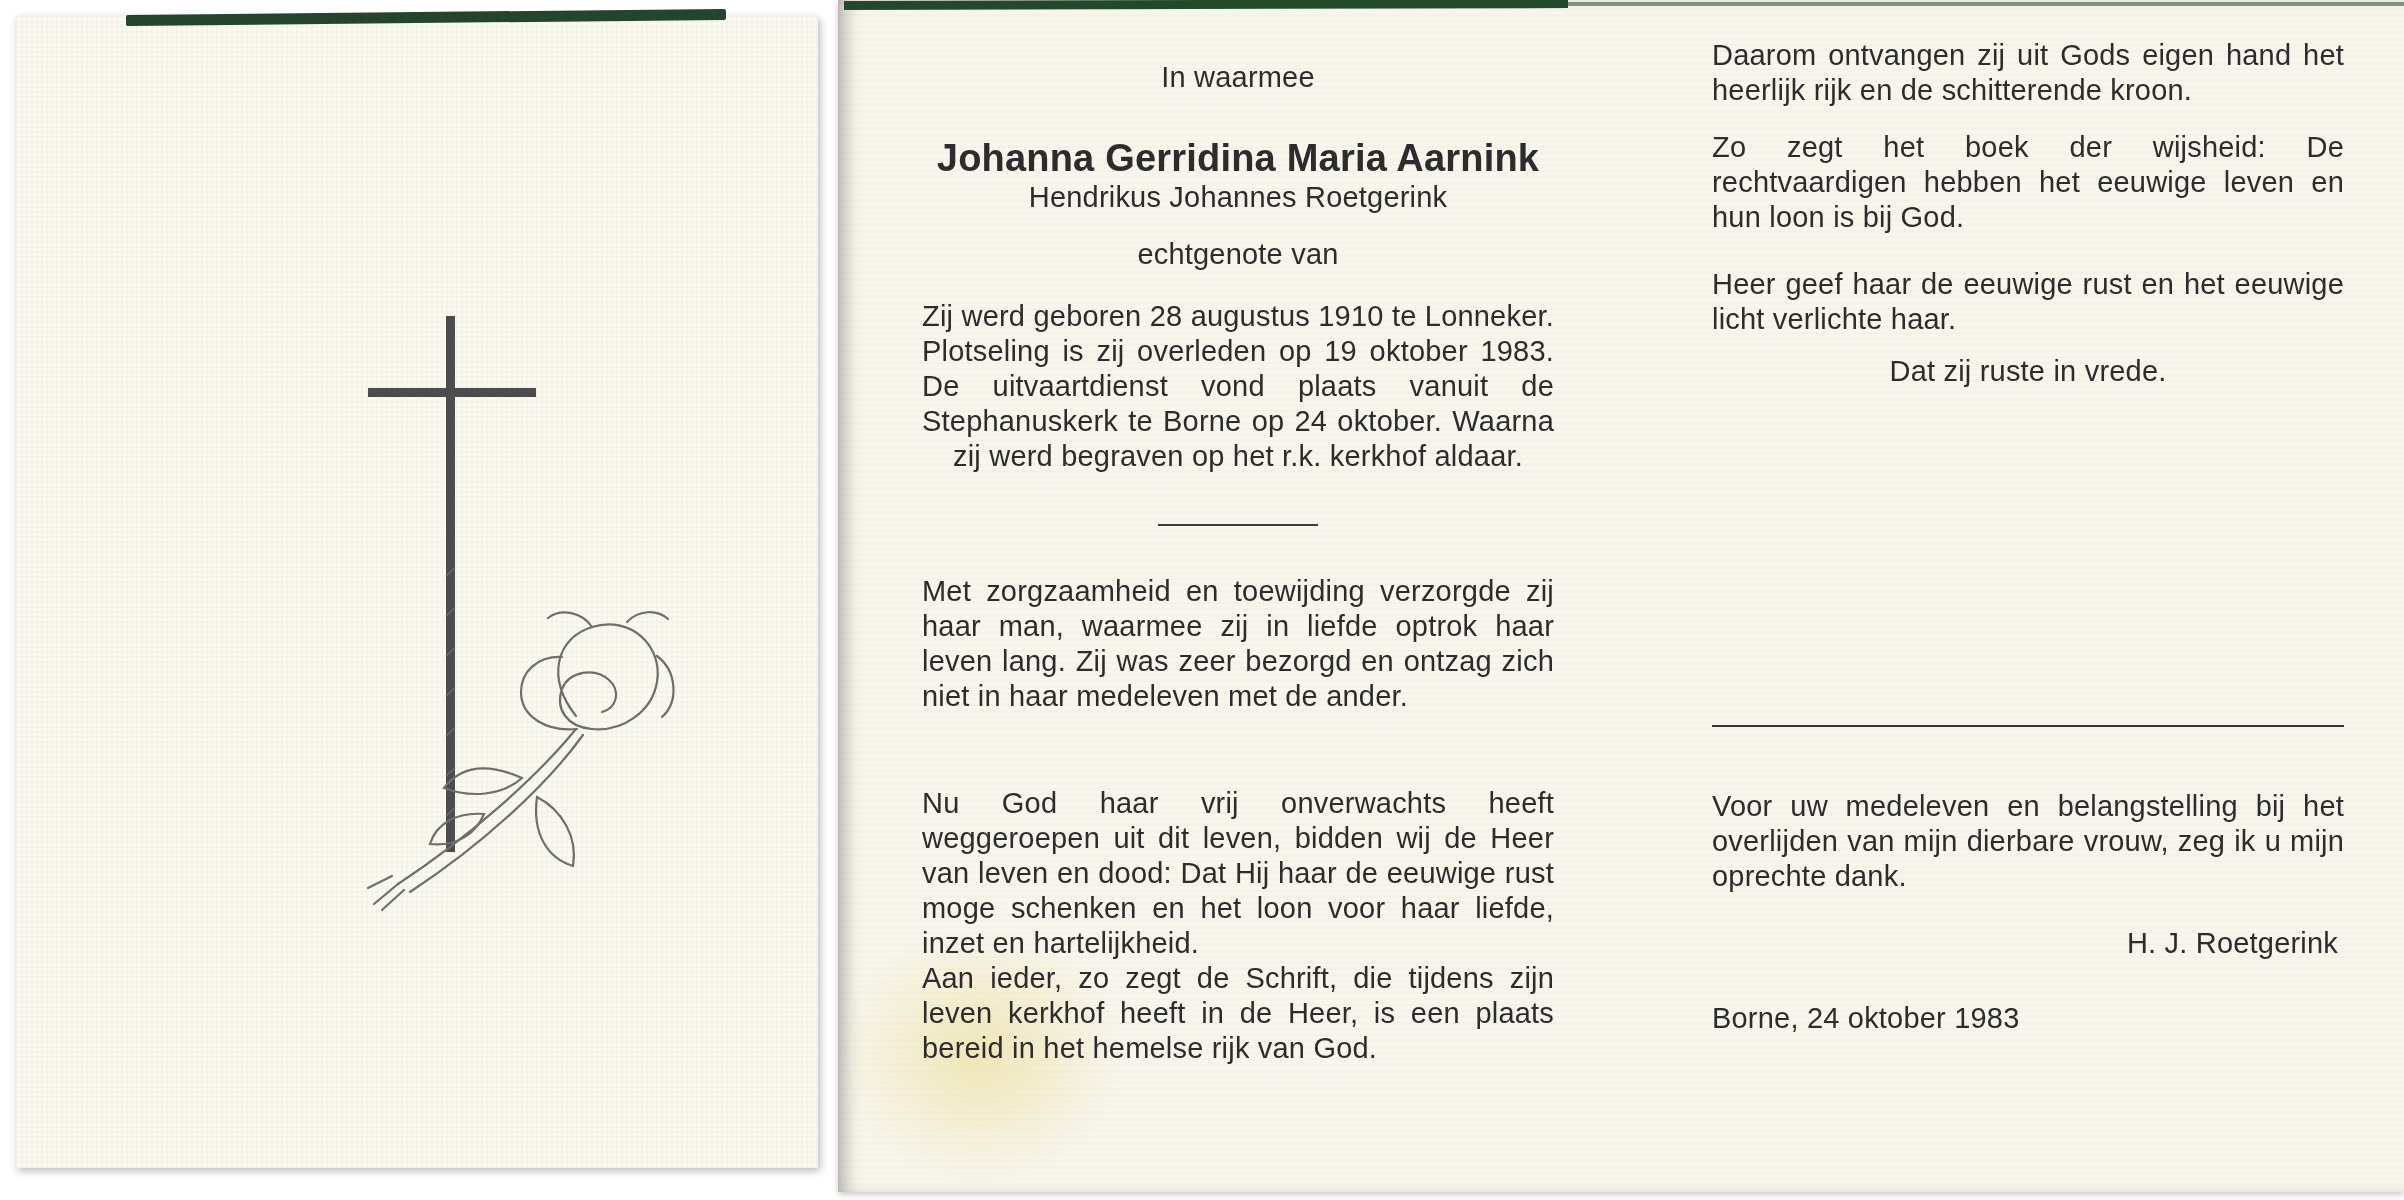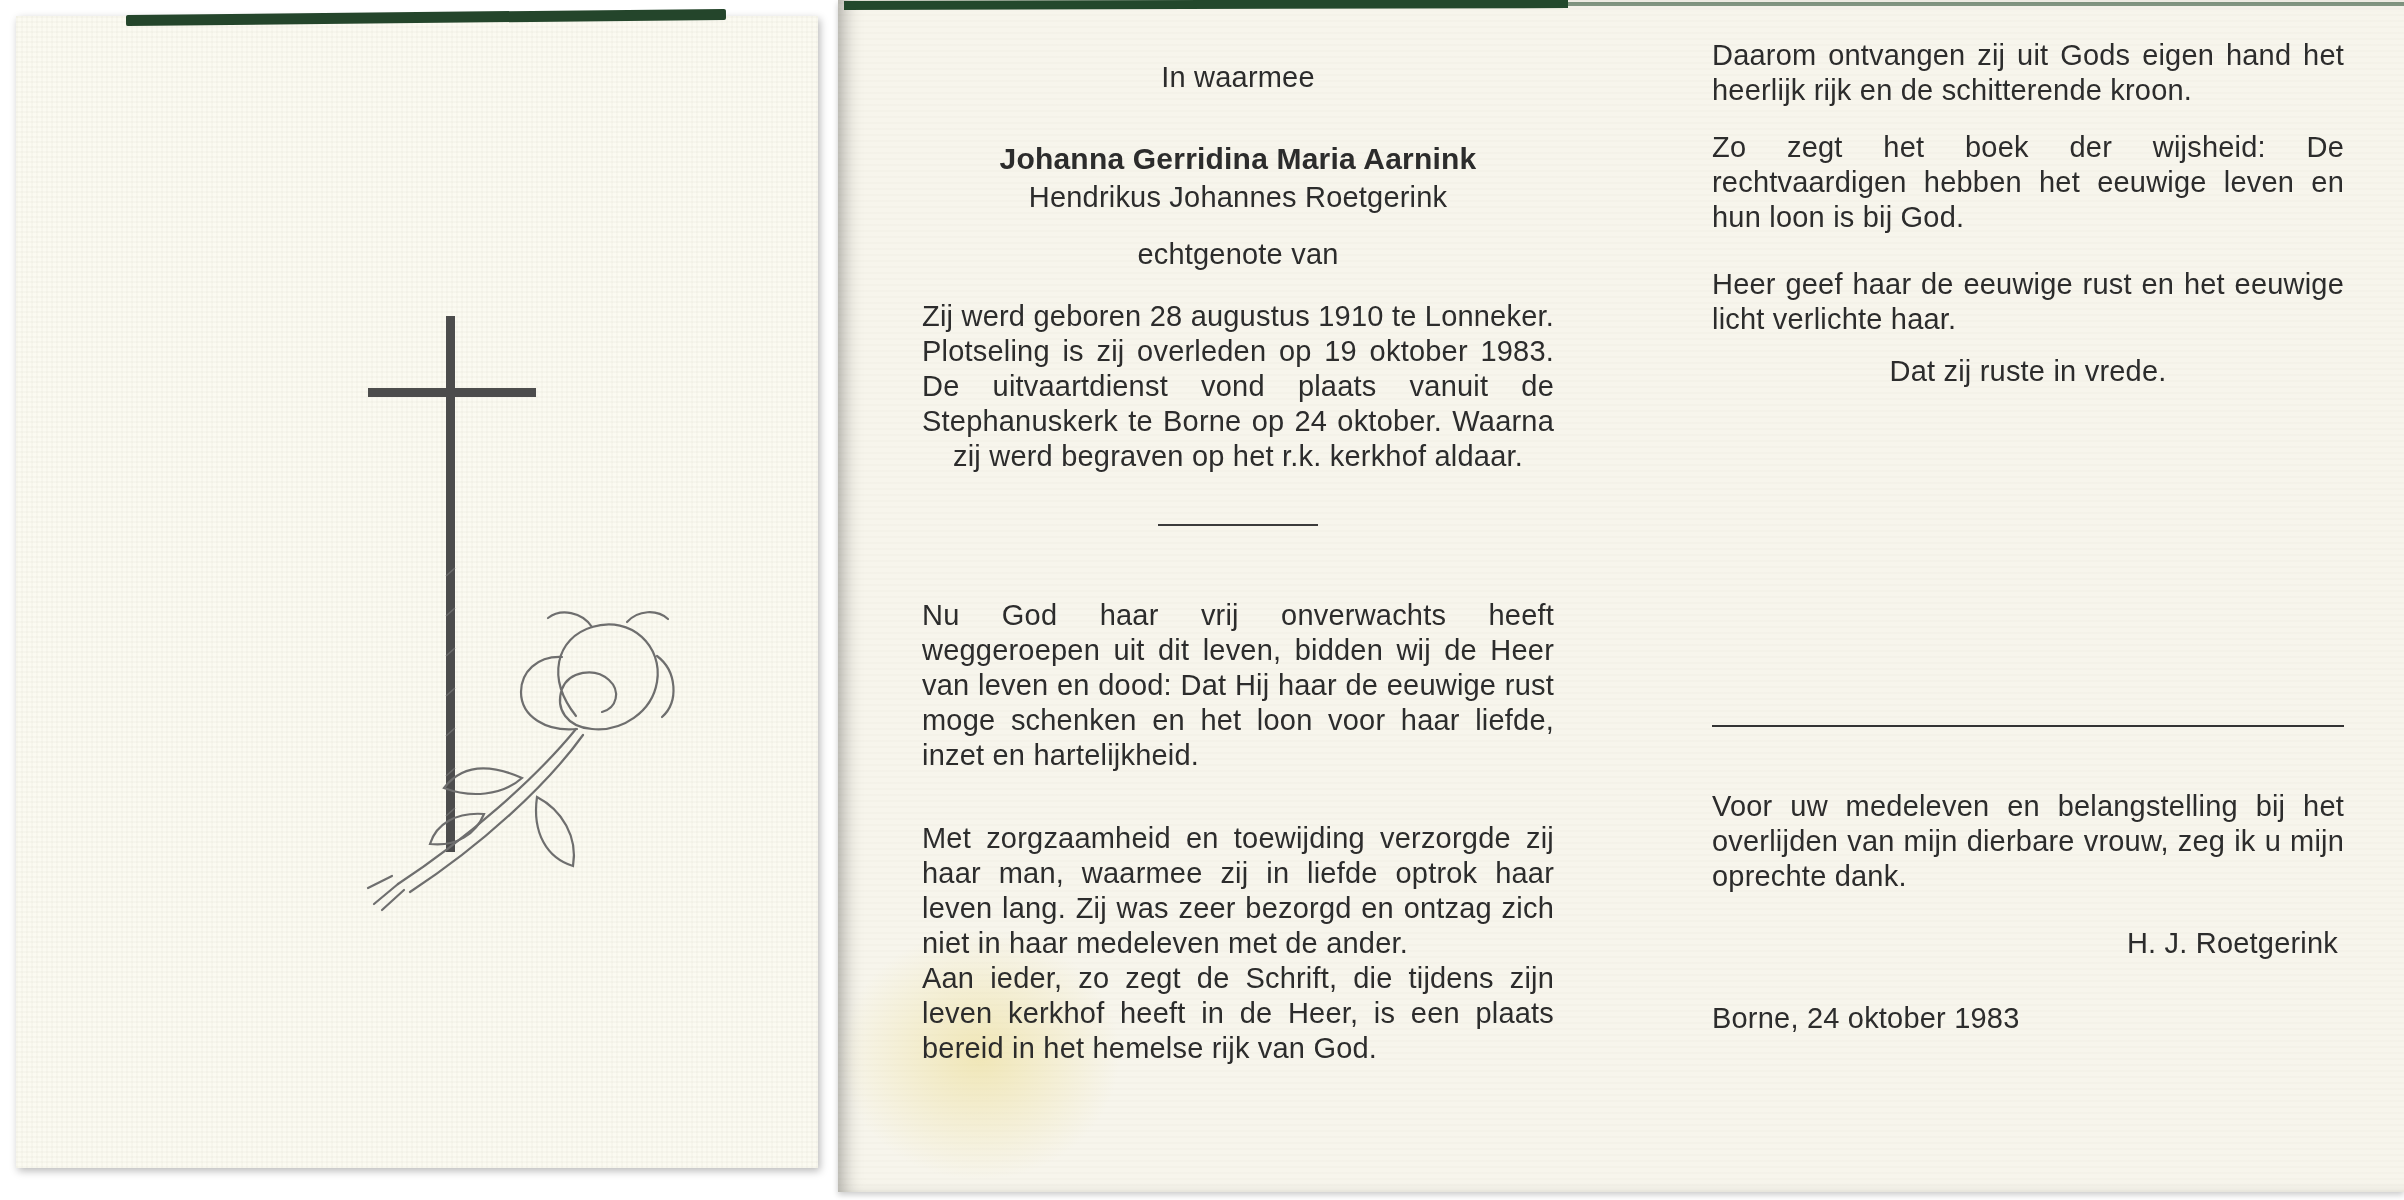--- a/index.html
+++ b/index.html
@@ -61,21 +61,21 @@
     color:#2c2c2c;
   }
   #col-middle{left:84px;top:38px;}
   #col-right{left:874px;top:38px;}
 
   .center{text-align:center;}
   .just{text-align:justify;text-justify:inter-word;margin:0;}
   .just-last-center{text-align:justify;text-justify:inter-word;text-align-last:center;margin:0;}
 
   .memoriam{margin:22px 0 0 0;}
-  .deceased{margin:46px 0 0 0;font-weight:bold;font-size:30px;}
+  .deceased{margin:46px 0 0 0;font-weight:bold;font-size:38px;}
   .relation{margin:22px 0 0 0;}
   .spouse{margin:4px 0 0 0;}
   .para-birth{margin-top:27px;}
 
   .divider-short{
     width:160px;height:0;border-top:2px solid #3c3c3c;
     margin:50px auto 0 auto;
   }
   .para-care{margin-top:48px;}
   .para-god{margin-top:72px;}
@@ -147,23 +147,23 @@
   <div class="col" id="col-middle">
     <p class="center memoriam">In waarmee</p>
     <p class="center deceased">Johanna Gerridina Maria Aarnink</p>
     <p class="center spouse">Hendrikus Johannes Roetgerink</p>
     <p class="center relation">echtgenote van</p>
 
     <p class="just-last-center para-birth">Zij werd geboren 28 augustus 1910 te Lonneker. Plotseling is zij overleden op 19 oktober 1983. De uitvaartdienst vond plaats vanuit de Stephanuskerk te Borne op 24 oktober. Waarna zij werd begraven op het r.k. kerkhof aldaar.</p>
 
     <div class="divider-short"></div>
 
+    <p class="just para-care">Met zorgzaamheid en toewijding verzorgde zij haar man, waarmee zij in liefde optrok haar leven lang. Zij was zeer bezorgd en ontzag zich niet in haar medeleven met de ander.</p>
+
     <p class="just para-god">Nu God haar vrij onverwachts heeft weggeroepen uit dit leven, bidden wij de Heer van leven en dood: Dat Hij haar de eeuwige rust moge schenken en het loon voor haar liefde, inzet en hartelijkheid.</p>
-
-    <p class="just para-care">Met zorgzaamheid en toewijding verzorgde zij haar man, waarmee zij in liefde optrok haar leven lang. Zij was zeer bezorgd en ontzag zich niet in haar medeleven met de ander.</p>
     <p class="just para-schrift">Aan ieder, zo zegt de Schrift, die tijdens zijn leven kerkhof heeft in de Heer, is een plaats bereid in het hemelse rijk van God.</p>
   </div>
 
   <div class="col" id="col-right">
     <p class="just para-daarom">Daarom ontvangen zij uit Gods eigen hand het heerlijk rijk en de schitterende kroon.</p>
     <p class="just para-wijsheid">Zo zegt het boek der wijsheid: De rechtvaardigen hebben het eeuwige leven en hun loon is bij God.</p>
 
     <p class="just para-heer">Heer geef haar de eeuwige rust en het eeuwige licht verlichte haar.</p>
 
     <p class="center para-vrede">Dat zij ruste in vrede.</p>

